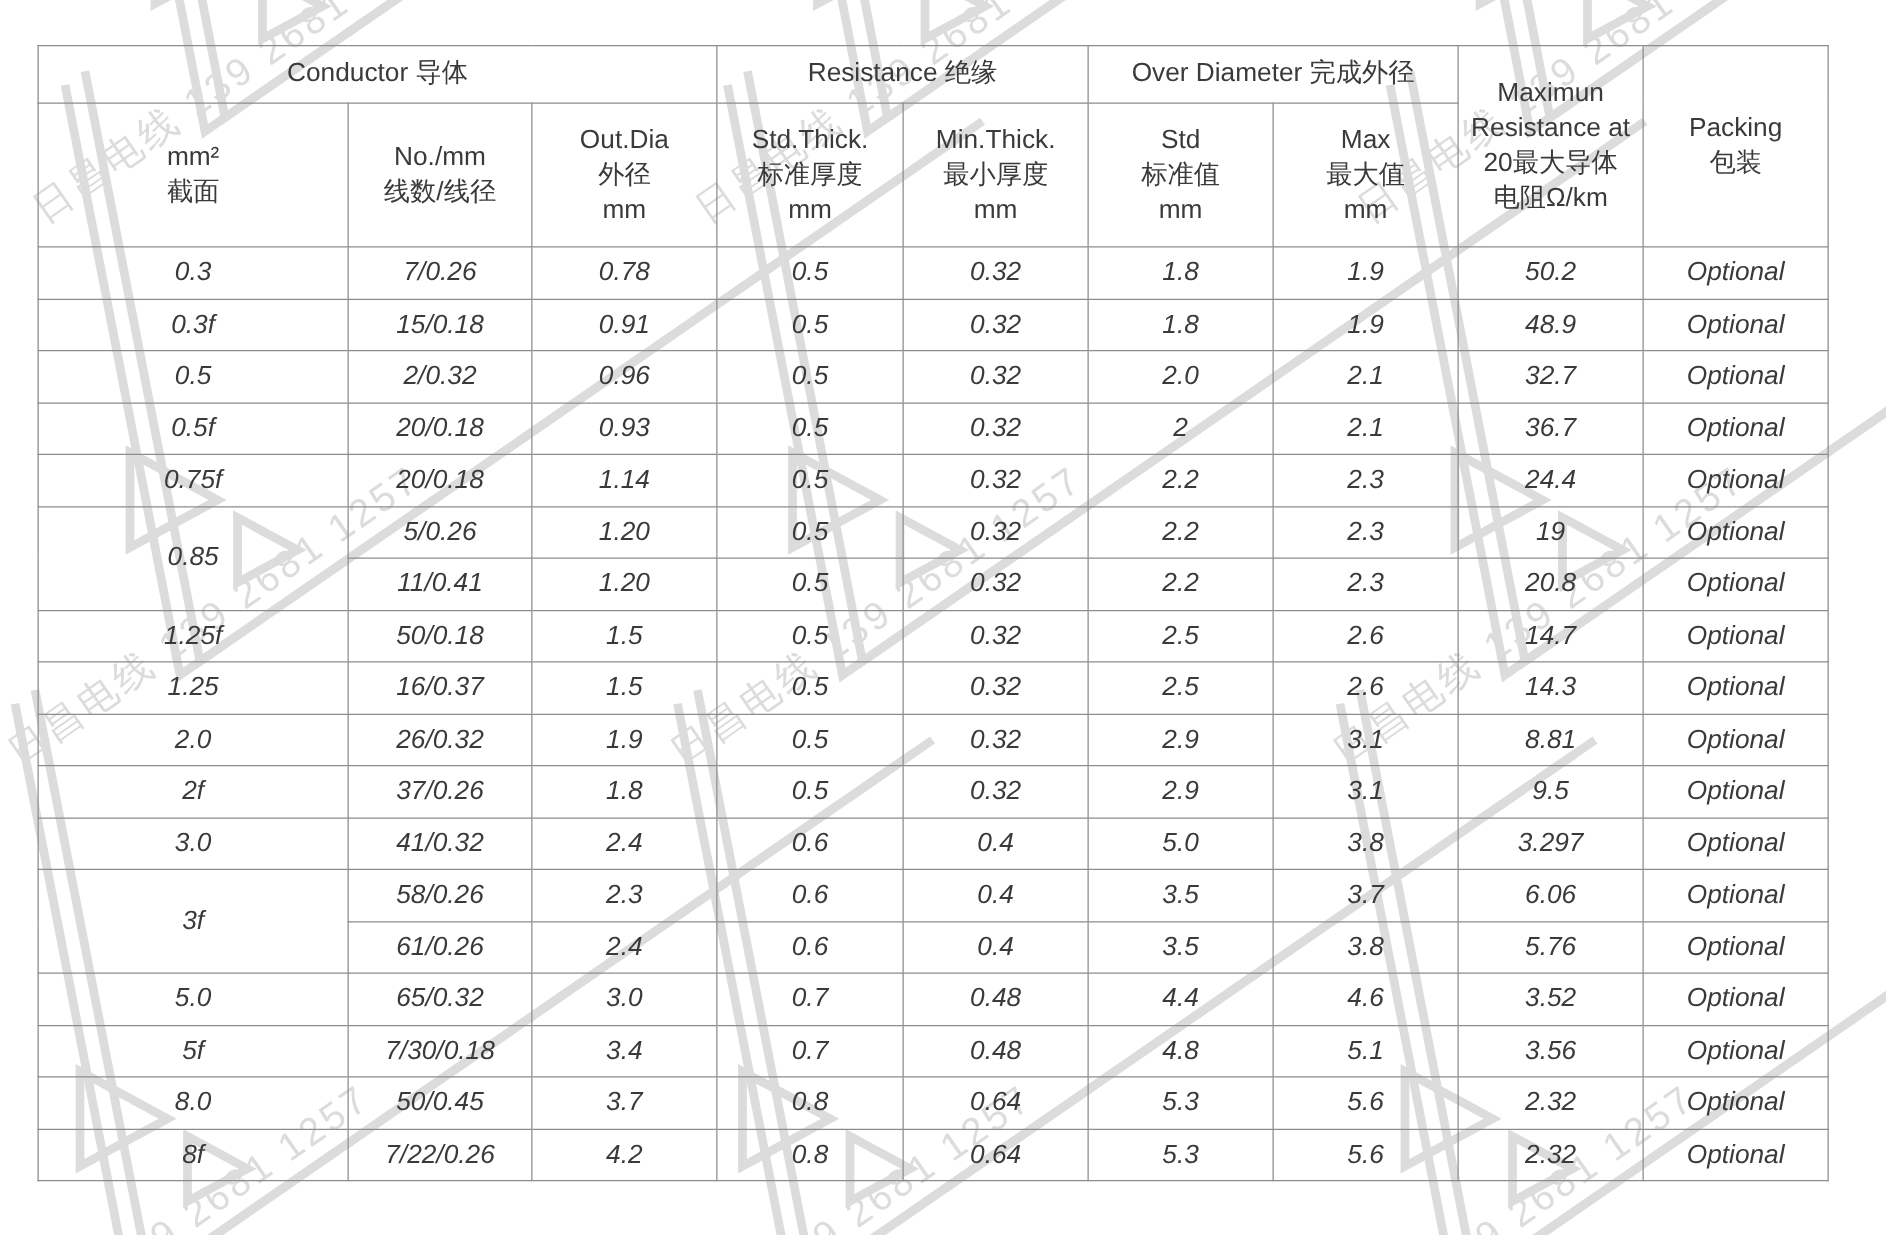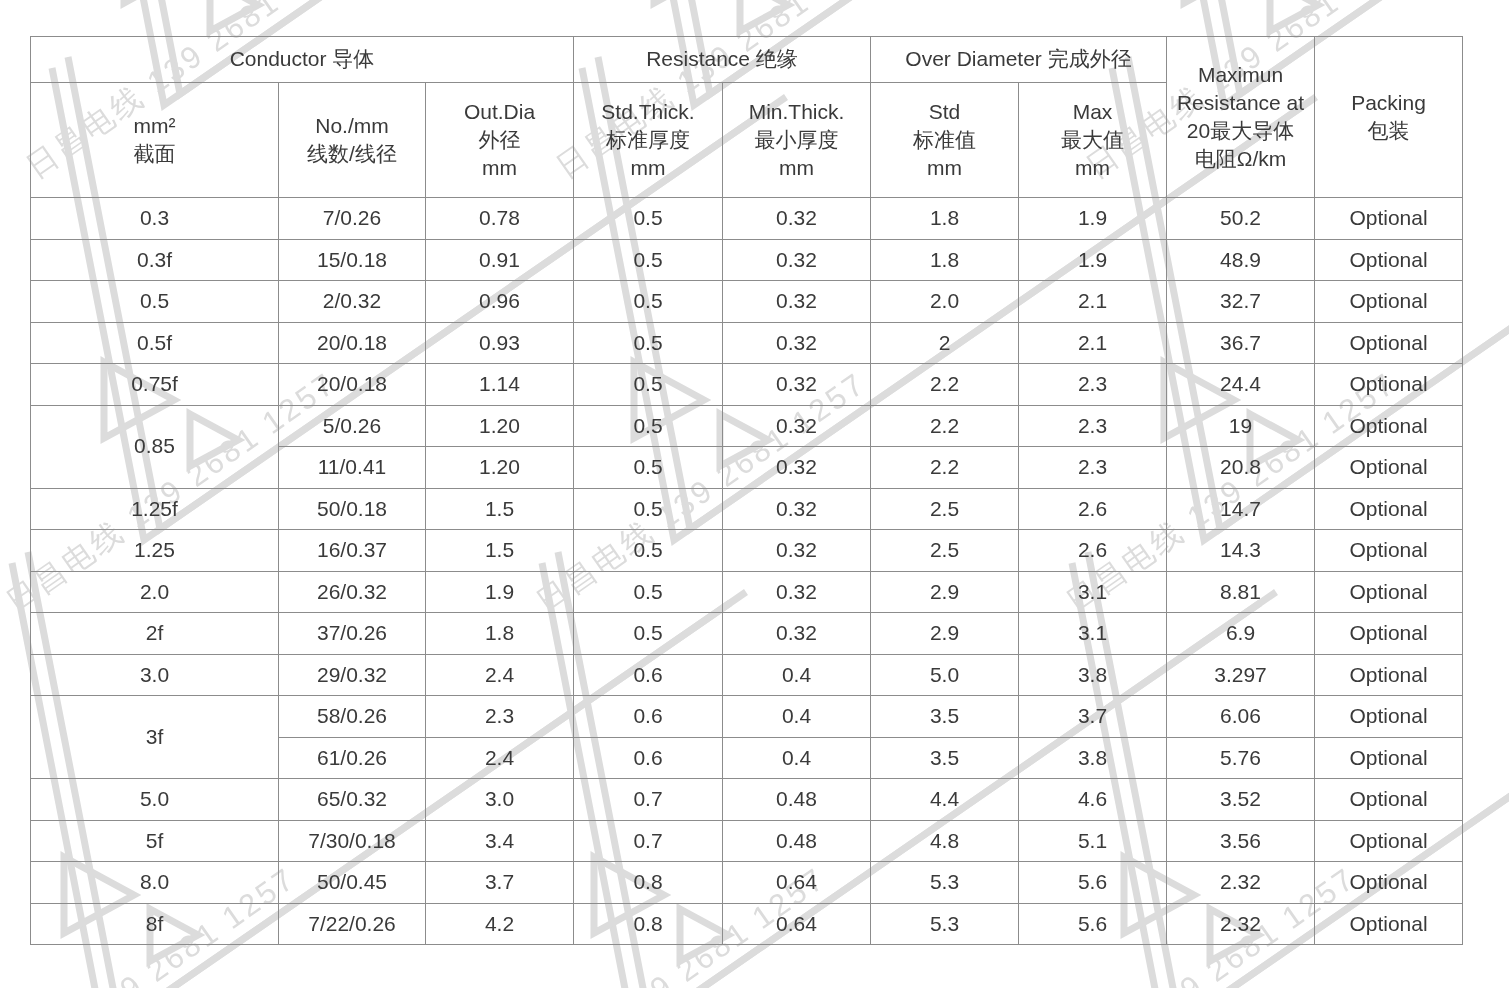--- a/index.html
+++ b/index.html
@@ -23,21 +23,21 @@
   }
   .spec th,.spec td{
     border:1.7px solid #8c8c8c;
     text-align:center;vertical-align:middle;
     color:#3a3a3a;font-size:21px;font-weight:400;
     padding:0;background:transparent;
     white-space:pre-line;line-height:1.34;
   }
   .spec thead tr.group-row{height:46px;}
   .spec thead tr.sub-row{height:115px;}
-  .spec tbody tr{height:41.5px;}
+  .spec tbody tr{height:41.5px;font-style:italic;}
 </style>
 </head>
 <body>
 
 <div class="stage">
 
   <div class="wm">
       <div class="wm-tile" style="left: 12px; top: -395px; color: rgb(220, 220, 220);">
         <svg width="800" height="560" viewBox="0 0 800 560">
           <g fill="none" stroke="currentColor" stroke-width="7">
@@ -296,26 +296,26 @@
           <td>Optional</td>
         </tr>
         <tr>
           <td rowspan="1">2f</td>
           <td>37/0.26</td>
           <td>1.8</td>
           <td>0.5</td>
           <td>0.32</td>
           <td>2.9</td>
           <td>3.1</td>
-          <td>6.9</td>
+          <td>9.5</td>
           <td>Optional</td>
         </tr>
         <tr>
           <td rowspan="1">3.0</td>
-          <td>29/0.32</td>
+          <td>41/0.32</td>
           <td>2.4</td>
           <td>0.6</td>
           <td>0.4</td>
           <td>5.0</td>
           <td>3.8</td>
           <td>3.297</td>
           <td>Optional</td>
         </tr>
         <tr>
           <td rowspan="2">3f</td>

